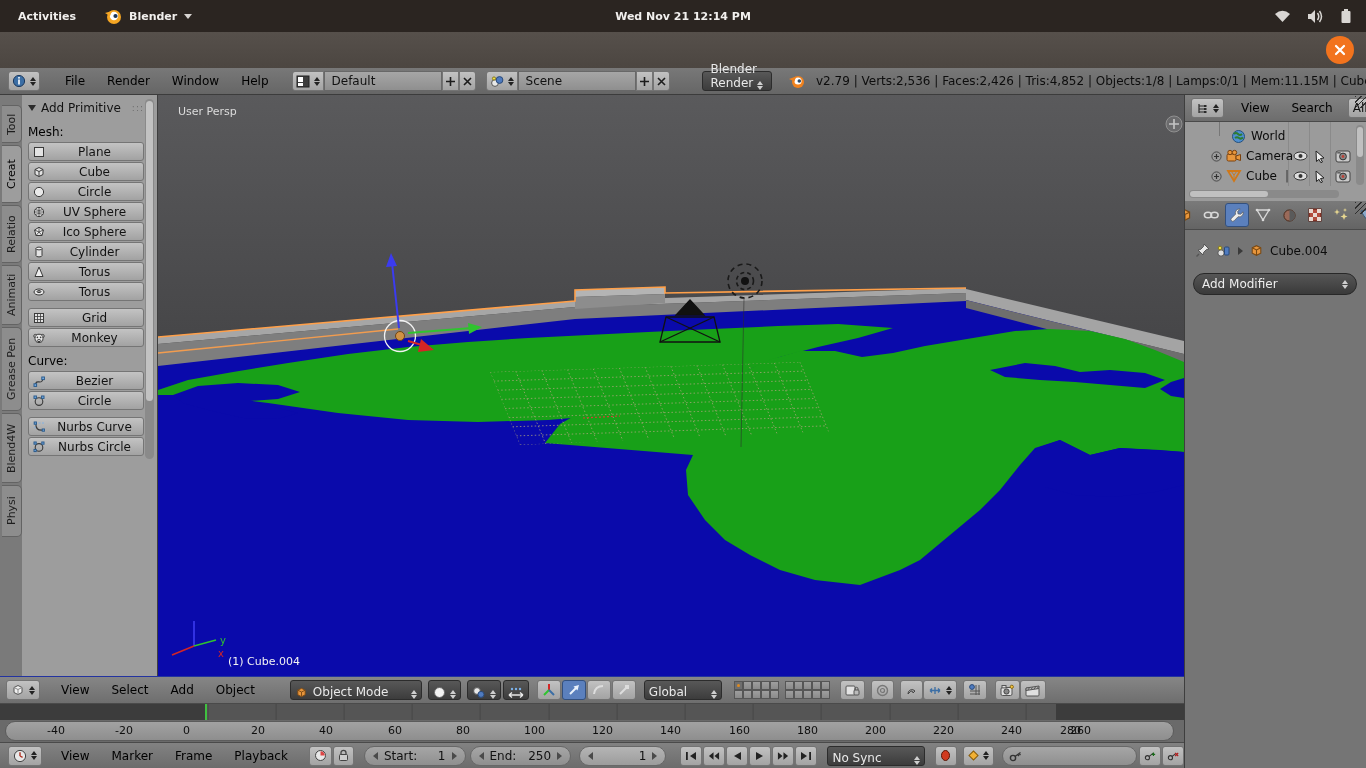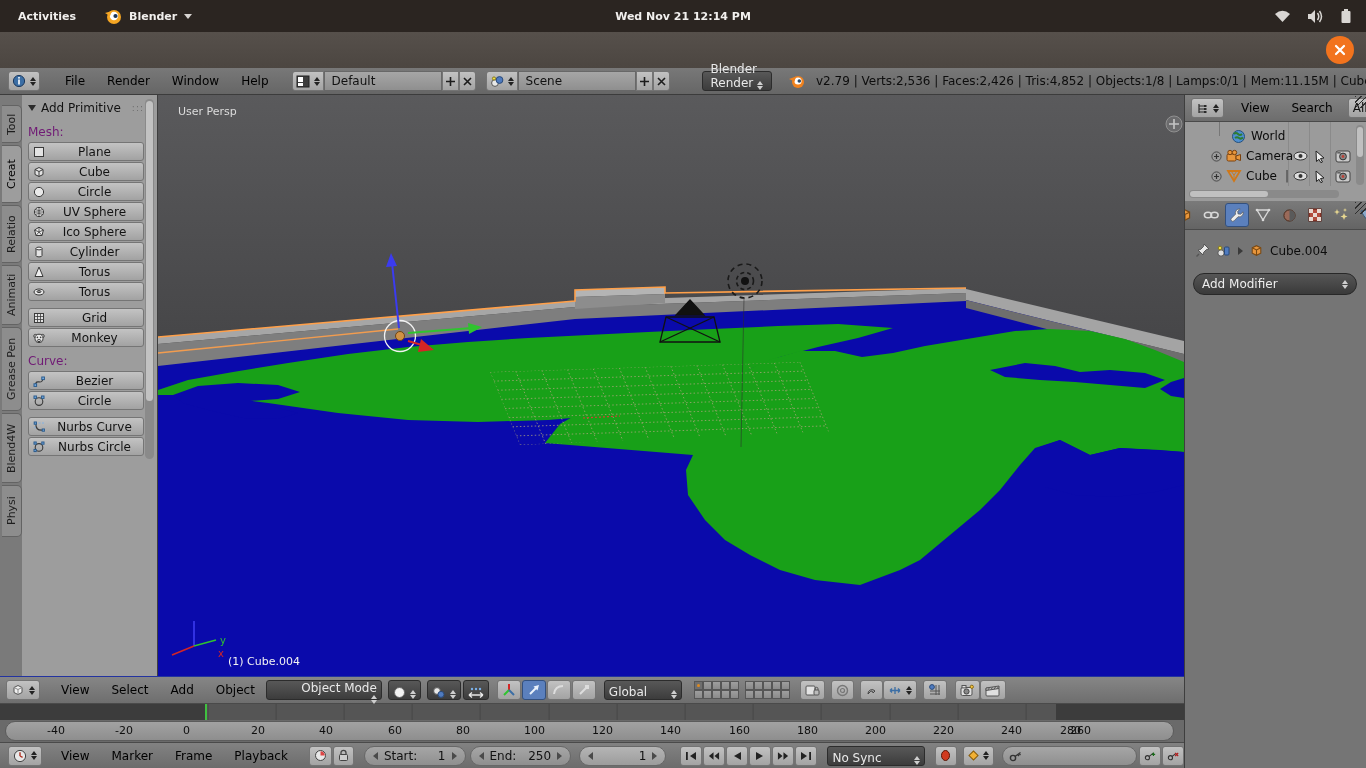--- a/index.html
+++ b/index.html
@@ -48,21 +48,21 @@
   #toolshelf { position:absolute; left:0; top:95px; width:158px; height:581px; background:#9d9d9d; border-right:1px solid #3e3e3e; }
   #vtabs { position:absolute; left:0; top:0; width:22px; height:581px; background:#7a7a7a; }
   .vtab { position:absolute; left:2px; width:20px; background:#8d8d8d; border:1px solid #636363; border-right:none;
     border-radius:5px 0 0 5px; color:#1d1d1d; font-size:11px;
     writing-mode:vertical-rl; transform:rotate(180deg); display:flex; align-items:center; justify-content:center; padding:7px 0; }
   .vtab.active { background:#9d9d9d; color:#000; }
   #shelf-body { position:absolute; left:22px; top:0; width:136px; height:367px; overflow:hidden; }
   .ph { display:flex; align-items:center; gap:5px; color:#121212; padding:6px 4px 4px 6px; }
   .ph .grip { margin-left:auto; margin-right:6px; color:#6e6e6e; font-size:9px; letter-spacing:1px; }
   .tri-exp { width:0;height:0;border-left:4px solid transparent;border-right:4px solid transparent;border-top:6px solid #2b2b2b; }
-  .shelf-lbl { color:#701a75; padding:6px 0 3px 6px; }
+  .shelf-lbl { color:#000000; padding:6px 0 3px 6px; }
   .tool-btn { width:116px; height:19px; margin:0 0 1px 6px; padding-left:3px;
     background:linear-gradient(#c3c3c3,#a2a2a2); border:1px solid #757575; border-radius:3px;
     display:flex; align-items:center; color:#131313; font-size:12px; }
   .tool-btn .lab { flex:1; text-align:center; }
   .tool-ico { width:14px; height:14px; flex:0 0 14px; }
   #shelf-scroll { position:absolute; right:3px; top:4px; width:9px; height:360px; background:#8a8a8a; border-radius:5px; }
   #shelf-scroll .thumb { position:absolute; left:1px; top:2px; width:7px; height:300px; background:#c2c2c2; border-radius:4px; }
   #operator-panel { position:absolute; left:0; top:371px; width:158px; height:210px; background:#929292; border-top:1px solid #6f6f6f; }
 
   
@@ -518,21 +518,21 @@
     <span class="spin">
         <span class="tri-u dk"></span>
         <span class="tri-d dk"></span>
       </span>
   </div>
   <span class="menu-txt" style="margin-left:10px">View</span>
   <span class="menu-txt">Select</span>
   <span class="menu-txt">Add</span>
   <span class="menu-txt">Object</span>
 
-  <div class="btn-dark hbtn" style="margin-left:0;width:116px;flex-direction:column;">
+  <div class="btn-dark hbtn" style="margin-left:24px;width:132px;">
     <svg width="13" height="13" viewBox="0 0 14 14">
         <path d="M3 4.5 L7 2.5 L11 4.5 L11 9.5 L7 11.5 L3 9.5 Z" fill="#e8963c" stroke="#7a4a14"></path>
         <path d="M3 4.5 L7 6.5 L11 4.5 M7 6.5 V11.5" fill="none" stroke="#7a4a14"></path>
       </svg>
     <span style="margin-left:5px">Object Mode</span>
     <span class="spin" style="margin-left:auto">
         <span class="tri-u"></span>
         <span class="tri-d"></span>
       </span>
   </div>

